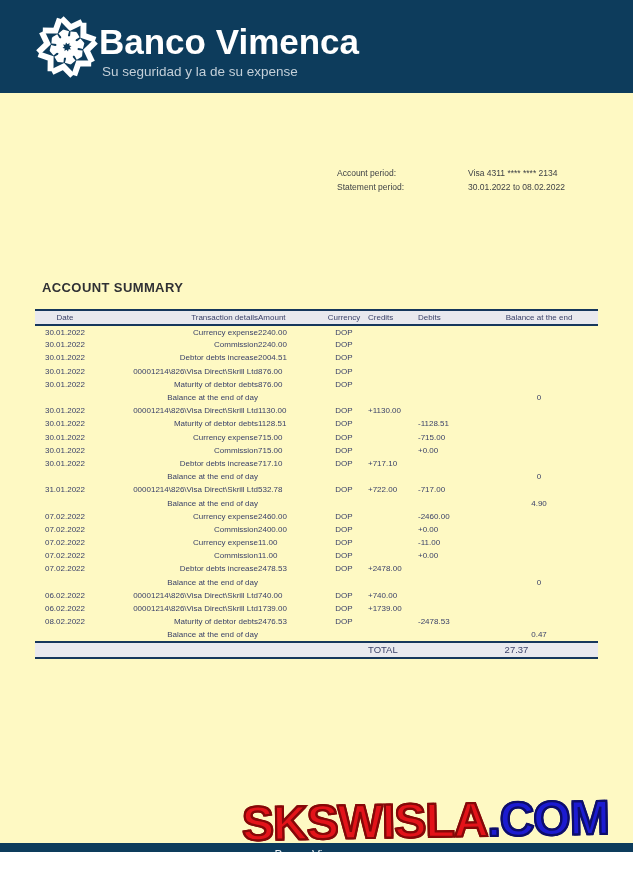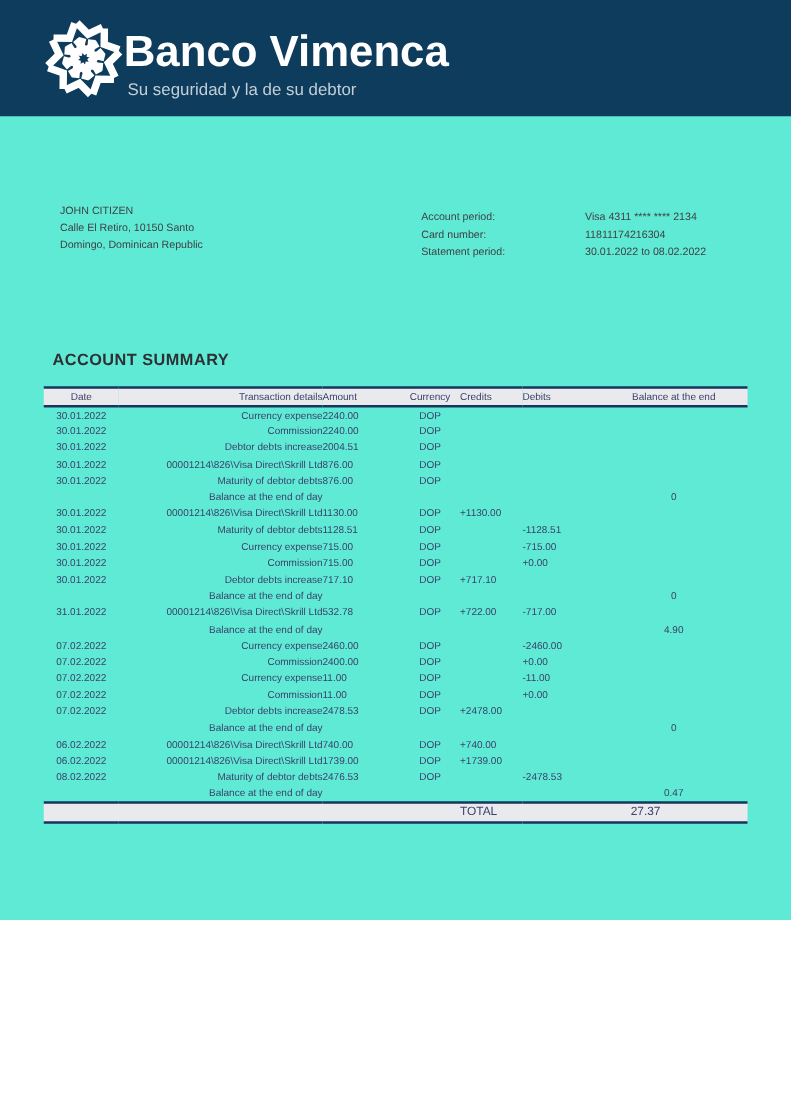--- a/index.html
+++ b/index.html
@@ -1,19 +1,19 @@
 <!DOCTYPE html>
 <html style="--navy: #0d3c5c; --border-navy: #16375c; --wm-red: #e31319; --wm-blue: #1c1bd0;"><head>
 <meta charset="utf-8">
 <style>
   * { margin:0; padding:0; box-sizing:border-box; }
   html,body { background:#ffffff; }
   .page {
-    position:relative; width:633px; height:736px; margin:0 auto;
-    background:#5eead4; overflow:hidden;
+    position:relative; width:633px; height:852px; margin:0 auto;
+    background:#fef9c3; overflow:hidden;
     font-family:"Liberation Sans", sans-serif;
   }
   
   .top-band {
     position:absolute; top:0; left:0; width:633px; height:93px;
     background:var(--navy, #0d3c5c);
   }
   .logo-mark { position:absolute; left:30px; top:9px; width:74px; height:76px; }
   .brand-name {
     position:absolute; left:99px; top:22px;
@@ -135,37 +135,28 @@
               <path d="M -14 -37 L 0 -27 L 14 -37"></path>
             </g>
           <g transform="rotate(315)">
               <path d="M -12 -19 L 0 -9 L 12 -19"></path>
               <path d="M -14 -37 L 0 -27 L 14 -37"></path>
             </g>
         </g>
       </g>
     </svg>
     <div class="brand-name">Banco Vimenca</div>
-    <div class="brand-tagline">Su seguridad y la de su debtor</div>
+    <div class="brand-tagline">Su seguridad y la de su expense</div>
   </div>
 
-  <div class="customer-block">
-    <div>JOHN CITIZEN</div>
-    <div>Calle El Retiro, 10150 Santo</div>
-    <div>Domingo, Dominican Republic</div>
-  </div>
 
   <div class="statement-info">
       <div class="si-row">
         <span class="si-label">Account period:</span>
         <span class="si-value">Visa 4311 **** **** 2134</span>
-      </div>
-      <div class="si-row">
-        <span class="si-label">Card number:</span>
-        <span class="si-value">11811174216304</span>
       </div>
       <div class="si-row">
         <span class="si-label">Statement period:</span>
         <span class="si-value">30.01.2022 to 08.02.2022</span>
       </div>
     </div>
 
   <div class="summary-title">ACCOUNT SUMMARY</div>
 
   <table class="summary">

